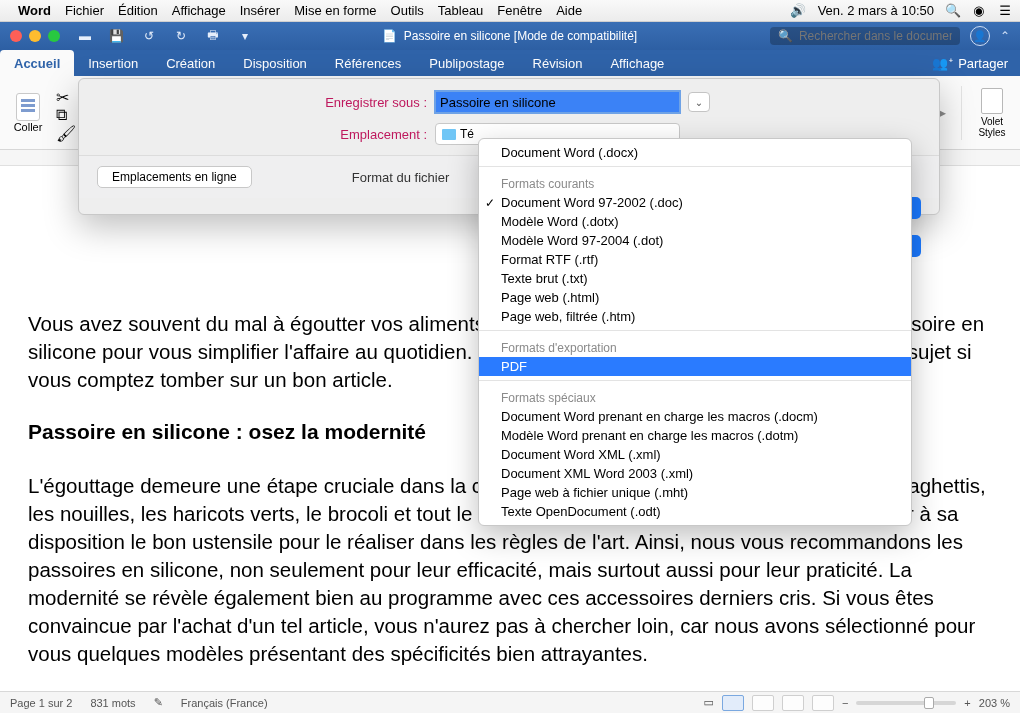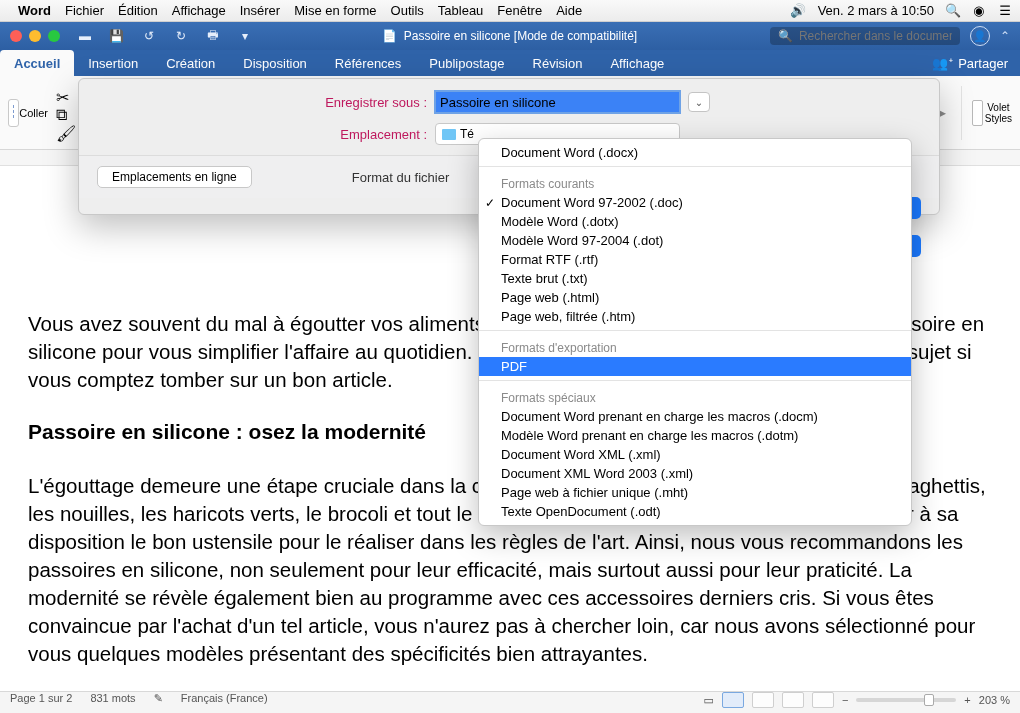--- a/index.html
+++ b/index.html
@@ -29,27 +29,27 @@
 
 .ribbon-tabs { height: 26px; background: #2f63a9; display: flex; align-items: stretch; font-size: 13px; color: #fff; }
 .ribbon-tabs .tab { padding: 4px 14px; display: flex; align-items: center; cursor: default; }
 .ribbon-tabs .tab.active { background: #fafafa; color: #2f63a9; font-weight: 600; border-top-left-radius: 4px; border-top-right-radius: 4px; }
 .ribbon-tabs .share { margin-left: auto; padding: 4px 12px; display: flex; align-items: center; gap: 5px; }
 
 
 .ribbon-body { height: 74px; background: #fafafa; border-bottom: 1px solid #d7d7d7; display: flex; align-items: center; padding: 4px 8px; justify-content: space-between; }
 .rb-left { display: flex; align-items: center; gap: 8px; }
 .rb-right { display: flex; align-items: center; gap: 6px; }
-.paste-btn { width: 40px; height: 60px; display: flex; align-items: center; justify-content: center; font-size: 11px; gap: 0; }
+.paste-btn { width: 40px; height: 60px; display: flex; flex-direction: column; align-items: center; justify-content: center; font-size: 11px; gap: 0; }
 .paste-icon { width: 24px; height: 28px; background: #fff; border: 1px solid #c9c9c9; position: relative; border-radius: 3px; }
 .paste-icon::before { content: ""; position: absolute; left: 4px; right: 4px; top: 5px; height: 3px; background: #7e9ccf; box-shadow: 0 5px #7e9ccf, 0 10px #7e9ccf; }
 .mini-stack { display: flex; flex-direction: column; gap: 4px; }
 .scissors, .copyic, .brushic { width: 16px; height: 14px; }
 .rb-sep { width: 1px; height: 54px; background: #e3e3e3; margin: 0 4px; }
-.pane-btn { width: 40px; height: 60px; display: flex; flex-direction: row; align-items: center; justify-content: center; font-size: 10px; line-height: 11px; gap: 2px; text-align: center; }
+.pane-btn { width: 40px; height: 60px; display: flex; flex-direction: column; align-items: center; justify-content: center; font-size: 10px; line-height: 11px; gap: 2px; text-align: center; }
 .pane-icon { width: 22px; height: 26px; background: #fff; border: 1px solid #b8b8b8; border-radius: 2px; }
 .arrow-box { width: 18px; height: 40px; display: flex; align-items: center; justify-content: center; color: #888; }
 
 
 .sheet { position: absolute; left: 78px; top: 78px; width: 862px; background: #eeeeee; border: 1px solid #c8c8c8; border-radius: 6px; box-shadow: 0 12px 34px rgba(0,0,0,.25); padding: 12px 18px 16px; z-index: 5; }
 .sheet-row { display: flex; align-items: center; margin-bottom: 10px; }
 .sheet-row .label { width: 330px; text-align: right; margin-right: 8px; font-size: 13px; color: #be185d; }
 .sheet-row input[type=text] { height: 22px; border: 1px solid #9fb7d9; border-radius: 0; padding: 1px 4px; font-size: 13px; outline: 2px solid #6ea2e6; outline-offset: -1px; }
 .save-as-input { width: 245px; background: #3b82f6; }
 .tags-input { width: 245px; background: #fff; outline: 2px solid #cfe1f6 !important; }
@@ -72,21 +72,21 @@
 .fmt-menu hr { border: 0; border-top: 1px solid #e3e3e3; margin: 4px 0; }
 
 
 .doc-wrap { position: absolute; left: 0; right: 0; top: 150px; bottom: 22px; background: #fff; overflow: hidden; }
 .doc { padding: 160px 28px 20px 28px; font-size: 20.5px; line-height: 28px; color: #000; font-family: Calibri, Arial, sans-serif; }
 .doc p { margin-bottom: 24px; }
 .doc h2 { font-size: 21px; font-weight: 700; margin: 10px 0 26px; }
 .ruler { position: absolute; top: 150px; left: 0; right: 0; height: 16px; background: #f6f6f6; border-bottom: 1px solid #e0e0e0; z-index: 2; }
 
 
-.statusbar { position: absolute; bottom: 0; left: 0; right: 0; height: 22px; background: #f5f5f5; border-top: 1px solid #d8d8d8; display: flex; align-items: flex-start; font-size: 11px; color: #555; padding: 0 10px; }
+.statusbar { position: absolute; bottom: 0; left: 0; right: 0; height: 22px; background: #f5f5f5; border-top: 1px solid #d8d8d8; display: flex; align-items: center; font-size: 11px; color: #555; padding: 0 10px; }
 .statusbar .sb-item { margin-right: 18px; display: flex; align-items: center; gap: 4px; }
 .statusbar .sb-right { margin-left: auto; display: flex; align-items: center; gap: 8px; }
 .view-btn { width: 22px; height: 16px; border: 1px solid #cfcfcf; background: #fdfdfd; border-radius: 2px; }
 .view-btn.active { background: #e2ecfa; border-color: #7aa8e0; }
 .zoom-track { width: 100px; height: 4px; background: #d6d6d6; border-radius: 2px; position: relative; }
 .zoom-thumb { position: absolute; top: -4px; left: 68px; width: 10px; height: 12px; background: #fff; border: 1px solid #aaa; border-radius: 2px; }
 </style>
 </head>
 <body>
 

